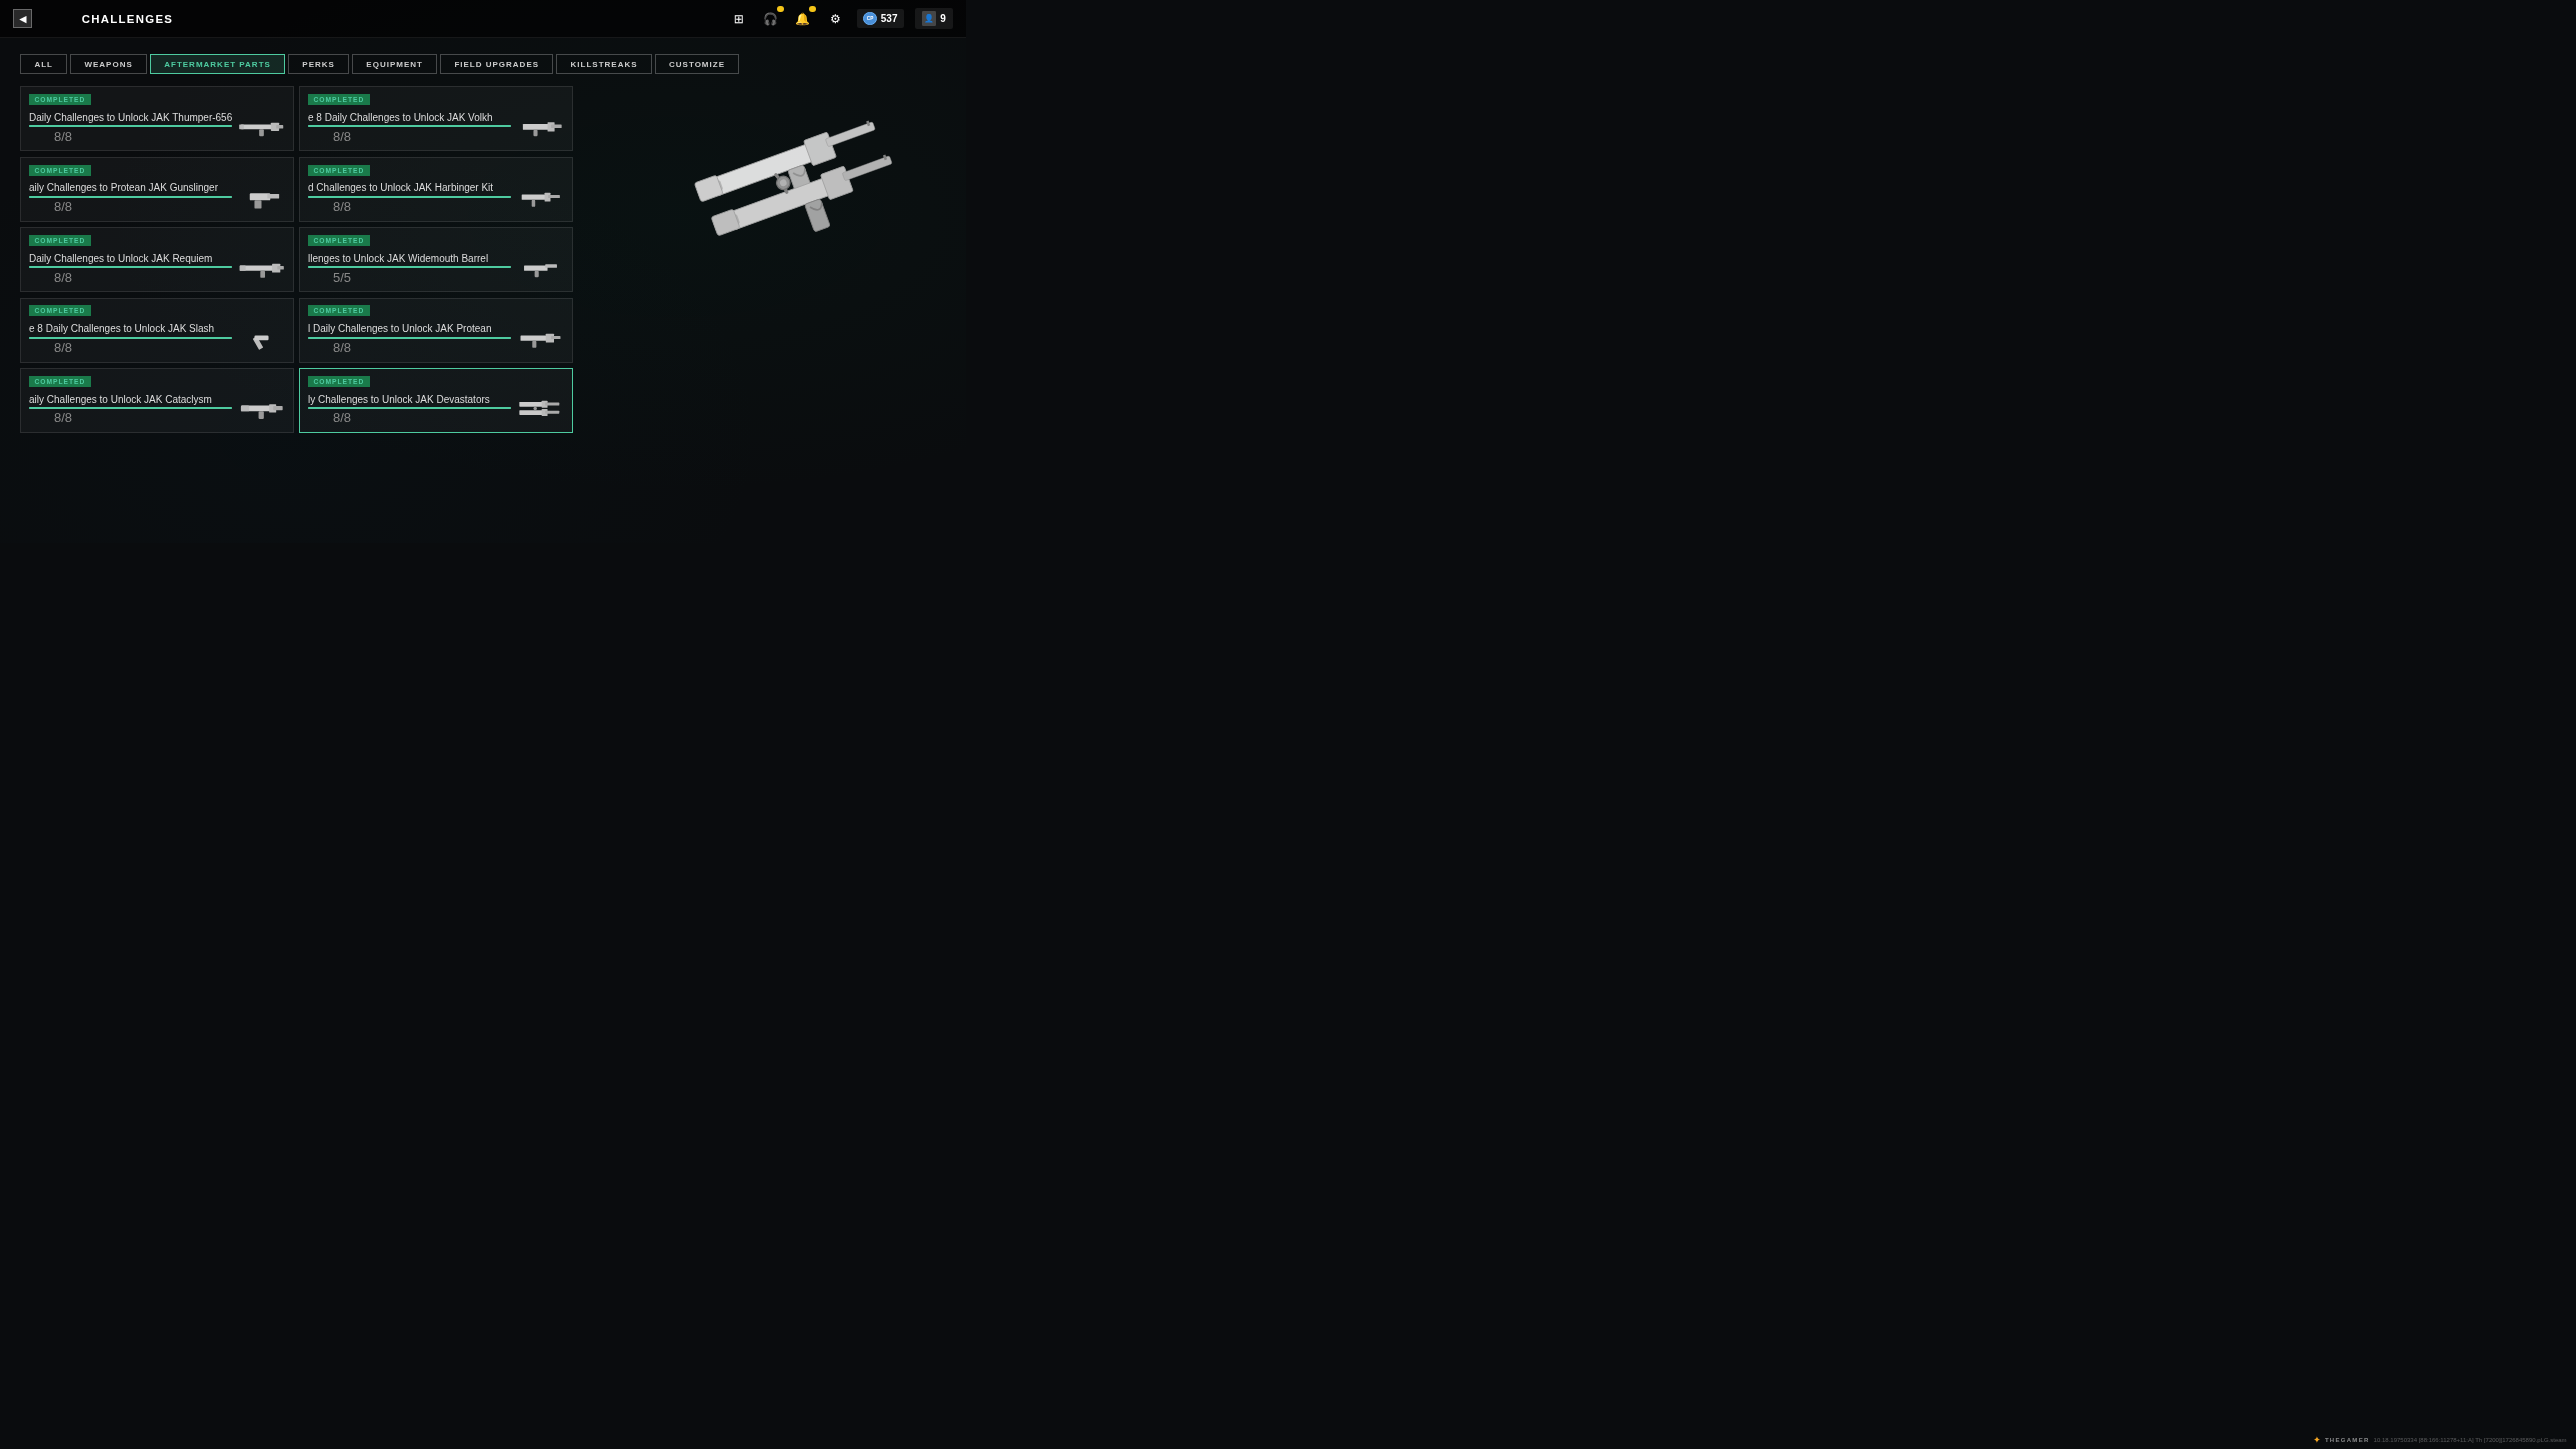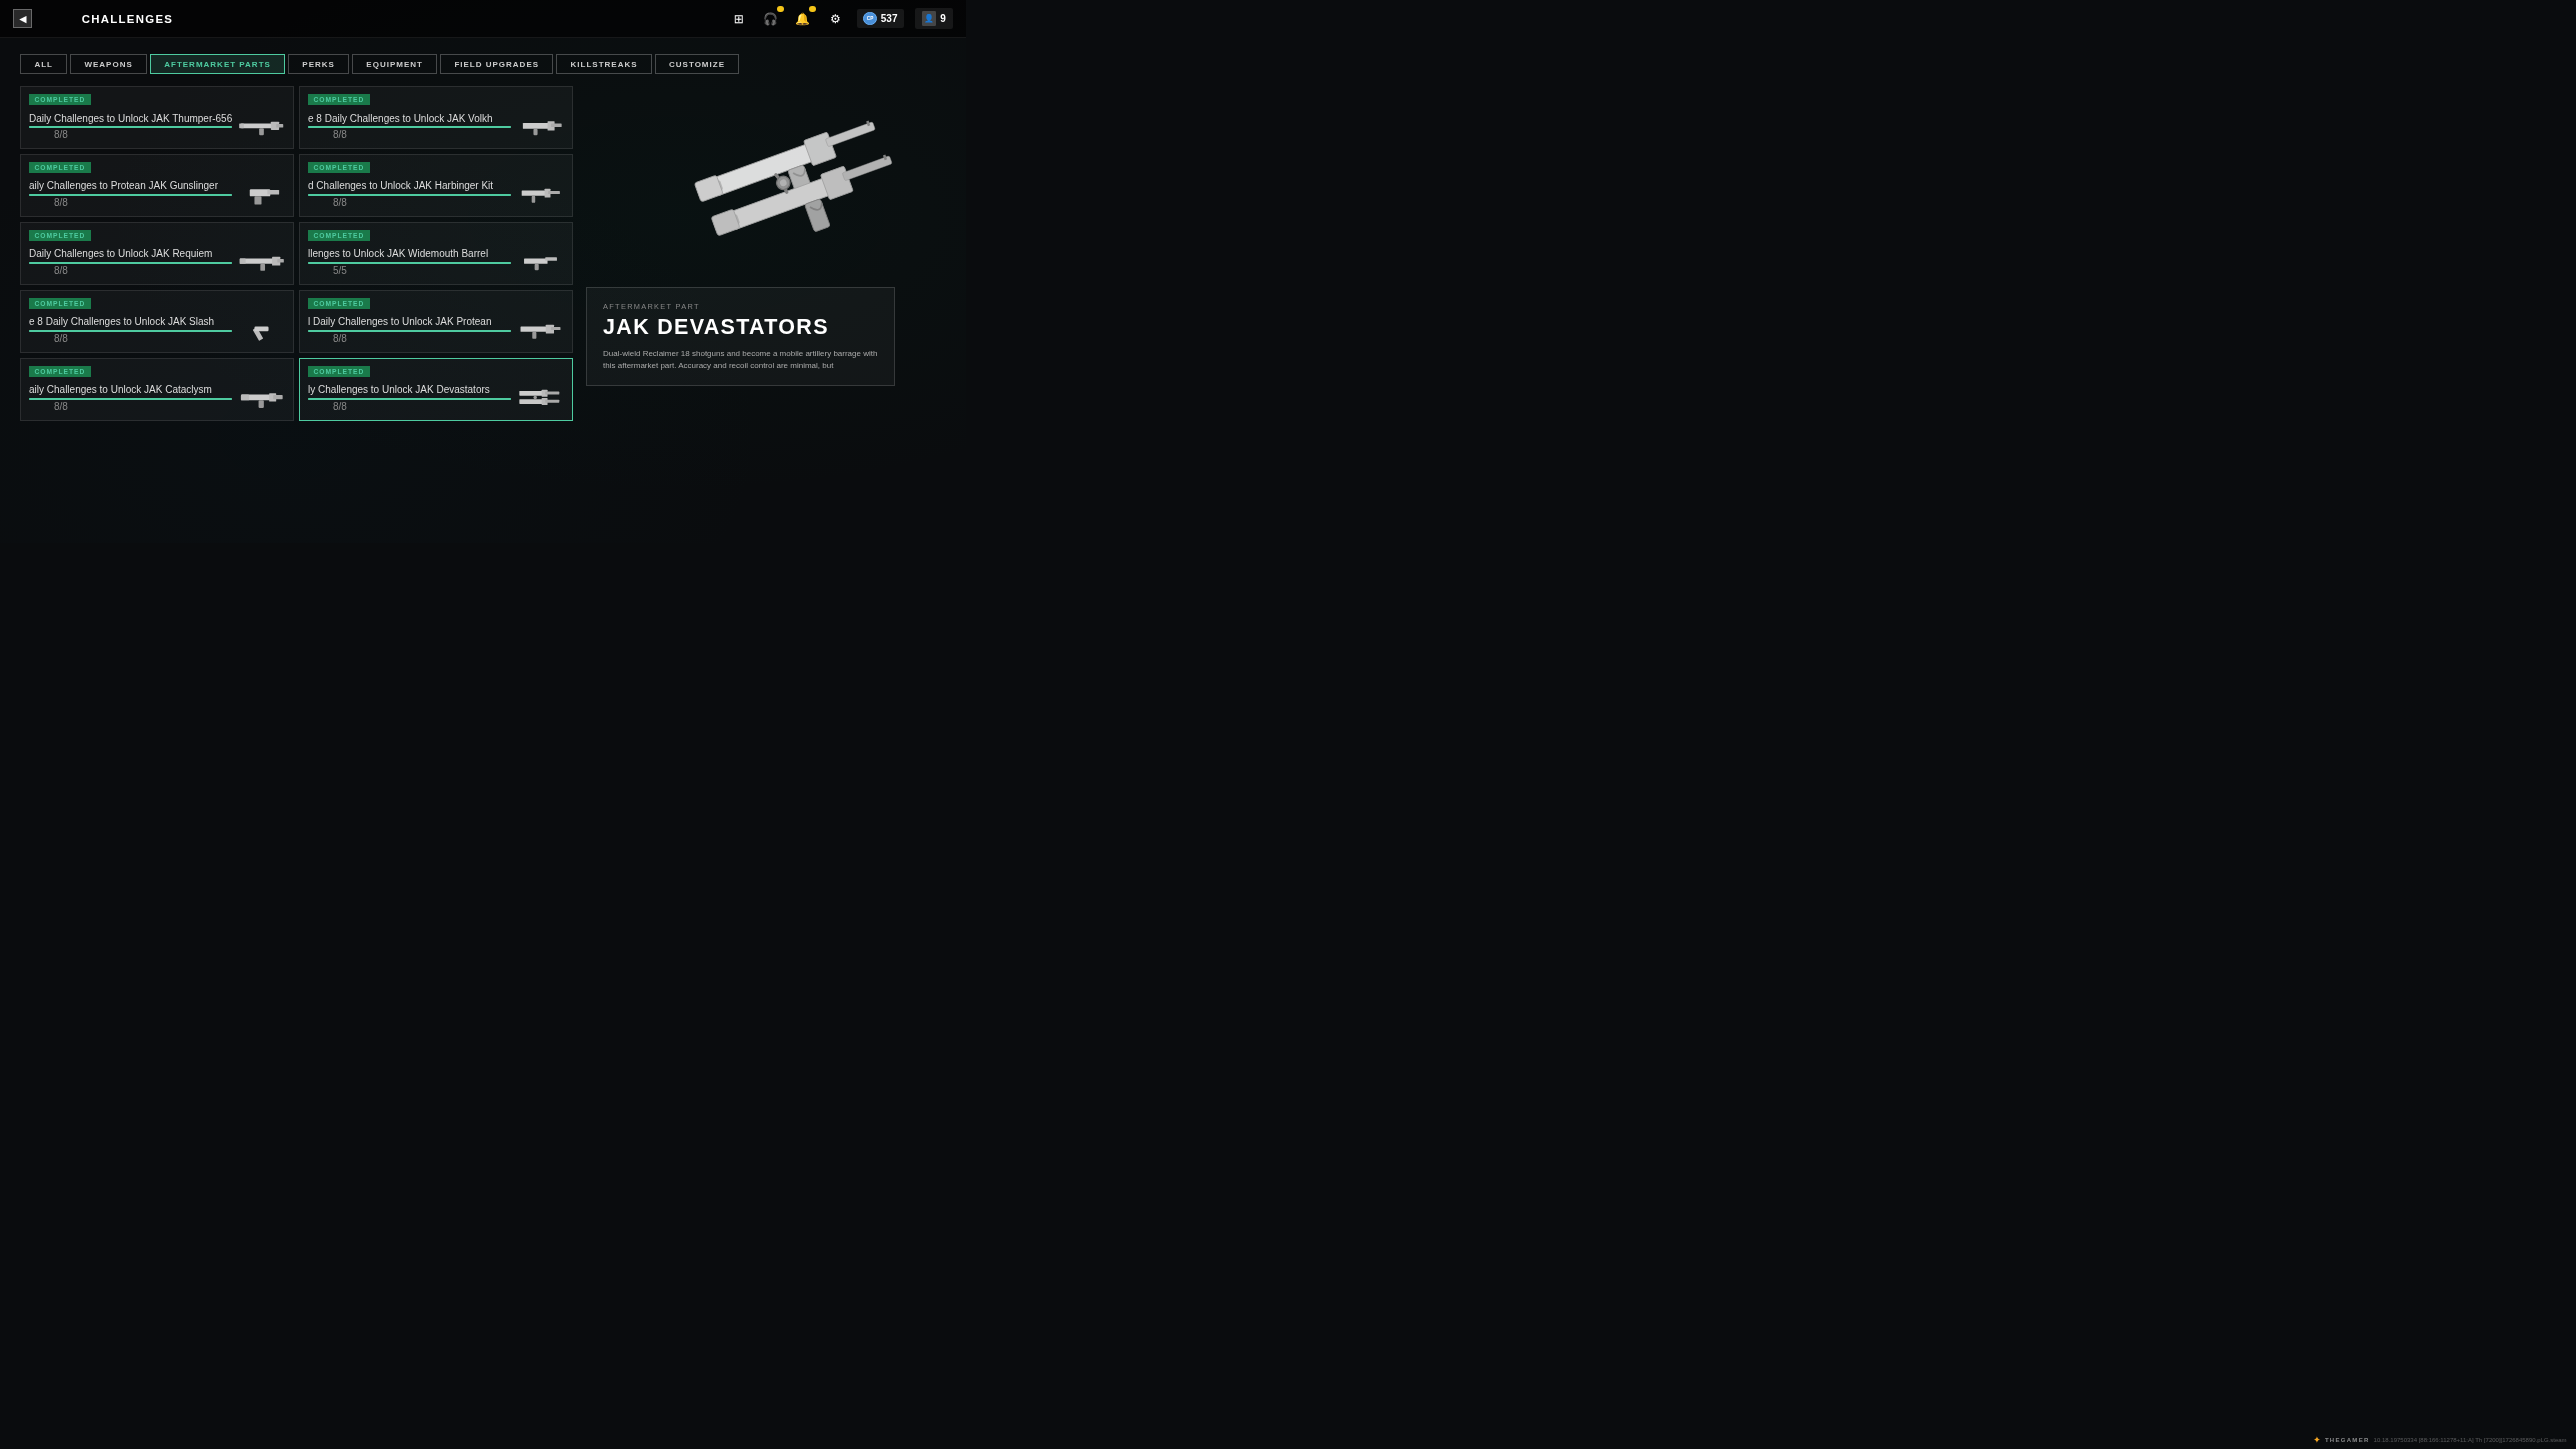--- a/index.html
+++ b/index.html
@@ -274,21 +274,21 @@
       margin-top: 1.3px;
     }
 
     .challenge-progress-bar {
       height: 100%;
       background: #4ecba0;
       border-radius: 0.7px;
     }
 
     .challenge-progress-text {
-      font-size: 10px;
+      font-size: 13px;
       color: #888;
       margin-top: 1.3px;
       padding-left: 25px;
     }
 
     .weapon-img-placeholder {
       width: 47px;
       height: 29.5px;
       display: flex;
       align-items: center;
@@ -695,25 +695,20 @@
             <circle cx="160" cy="94" r="8" fill="#999" stroke="#777" stroke-width="1.5"></circle>
             <circle cx="160" cy="94" r="4" fill="#bbb"></circle>
 
             <rect x="278" y="59" width="3" height="6" fill="#888"></rect>
 
             <rect x="283" y="104" width="3" height="6" fill="#888"></rect>
           </g>
         </svg>
       </div>
 
-      <div class="weapon-info-card">
-        <div class="weapon-info-label">AFTERMARKET PART</div>
-        <div class="weapon-info-name">JAK DEVASTATORS</div>
-        <div class="weapon-info-desc">Dual-wield Reclaimer 18 shotguns and become a mobile artillery barrage with this aftermarket part. Accuracy and recoil control are minimal, but</div>
-      </div>
     </div>
   </div>
 </div>
 
 <div class="footer">
   <span class="footer-logo">✦</span>
   <span class="footer-brand">THEGAMER</span>
   <span>10.18.19750334 [88:166:11278+11:A] Th [7200][1726845890.pLG.steam</span>
 </div>
 

